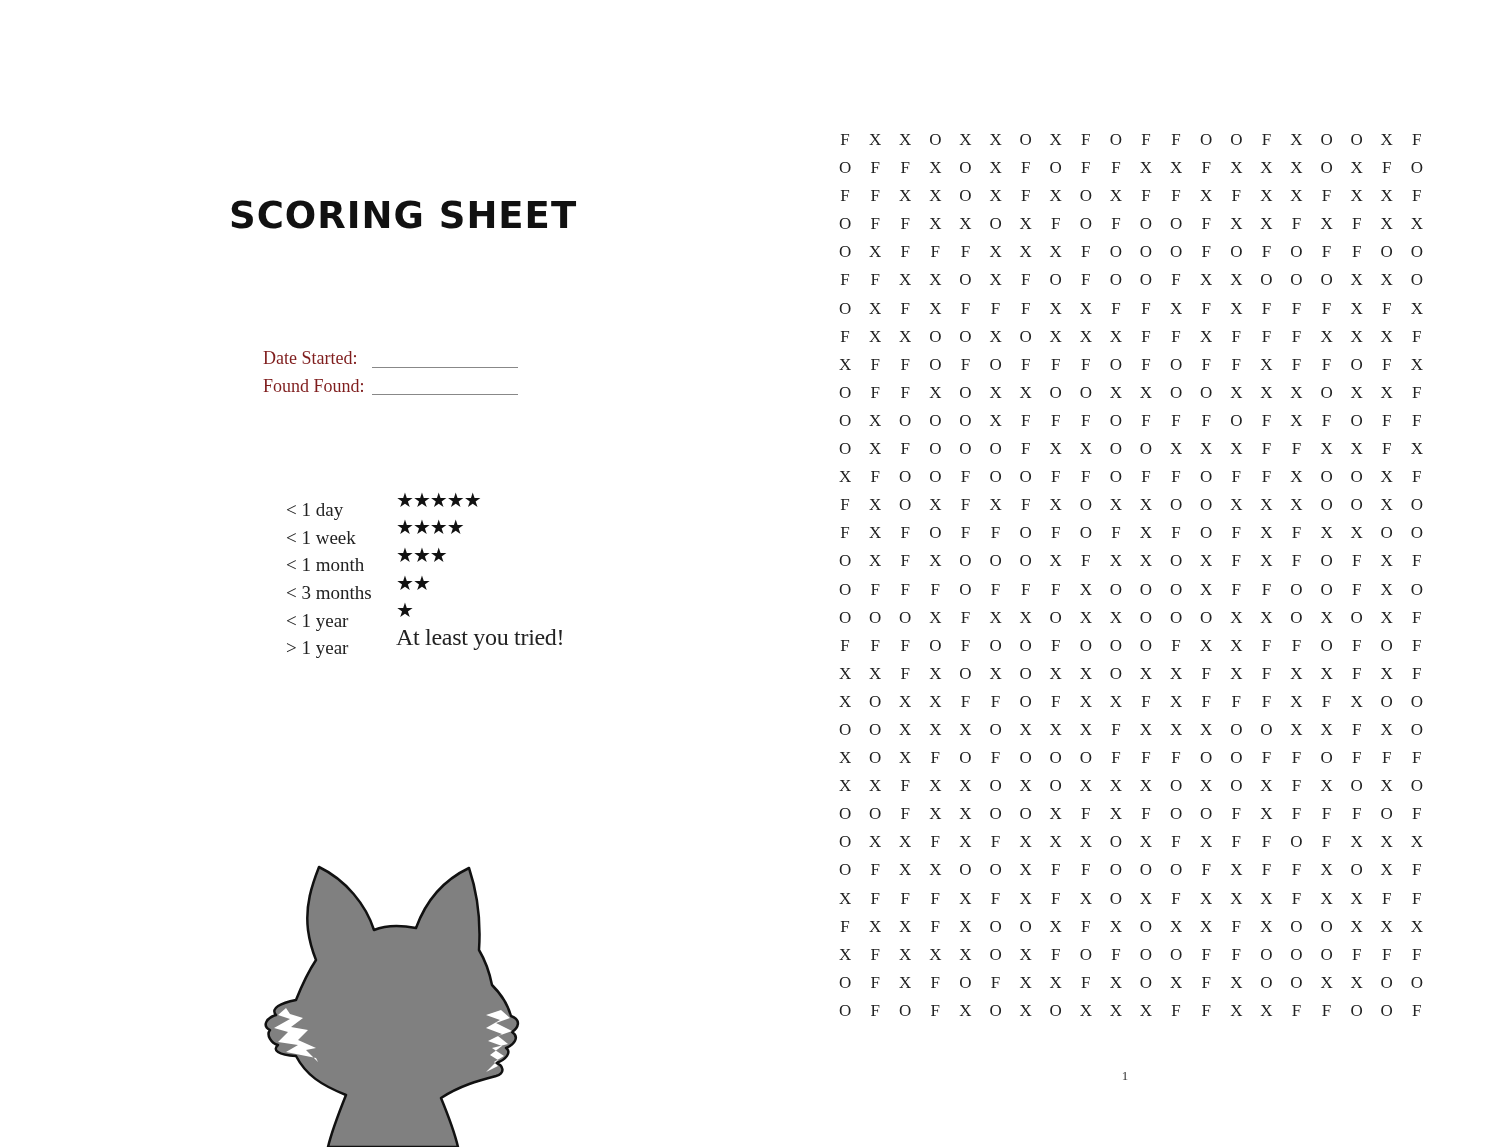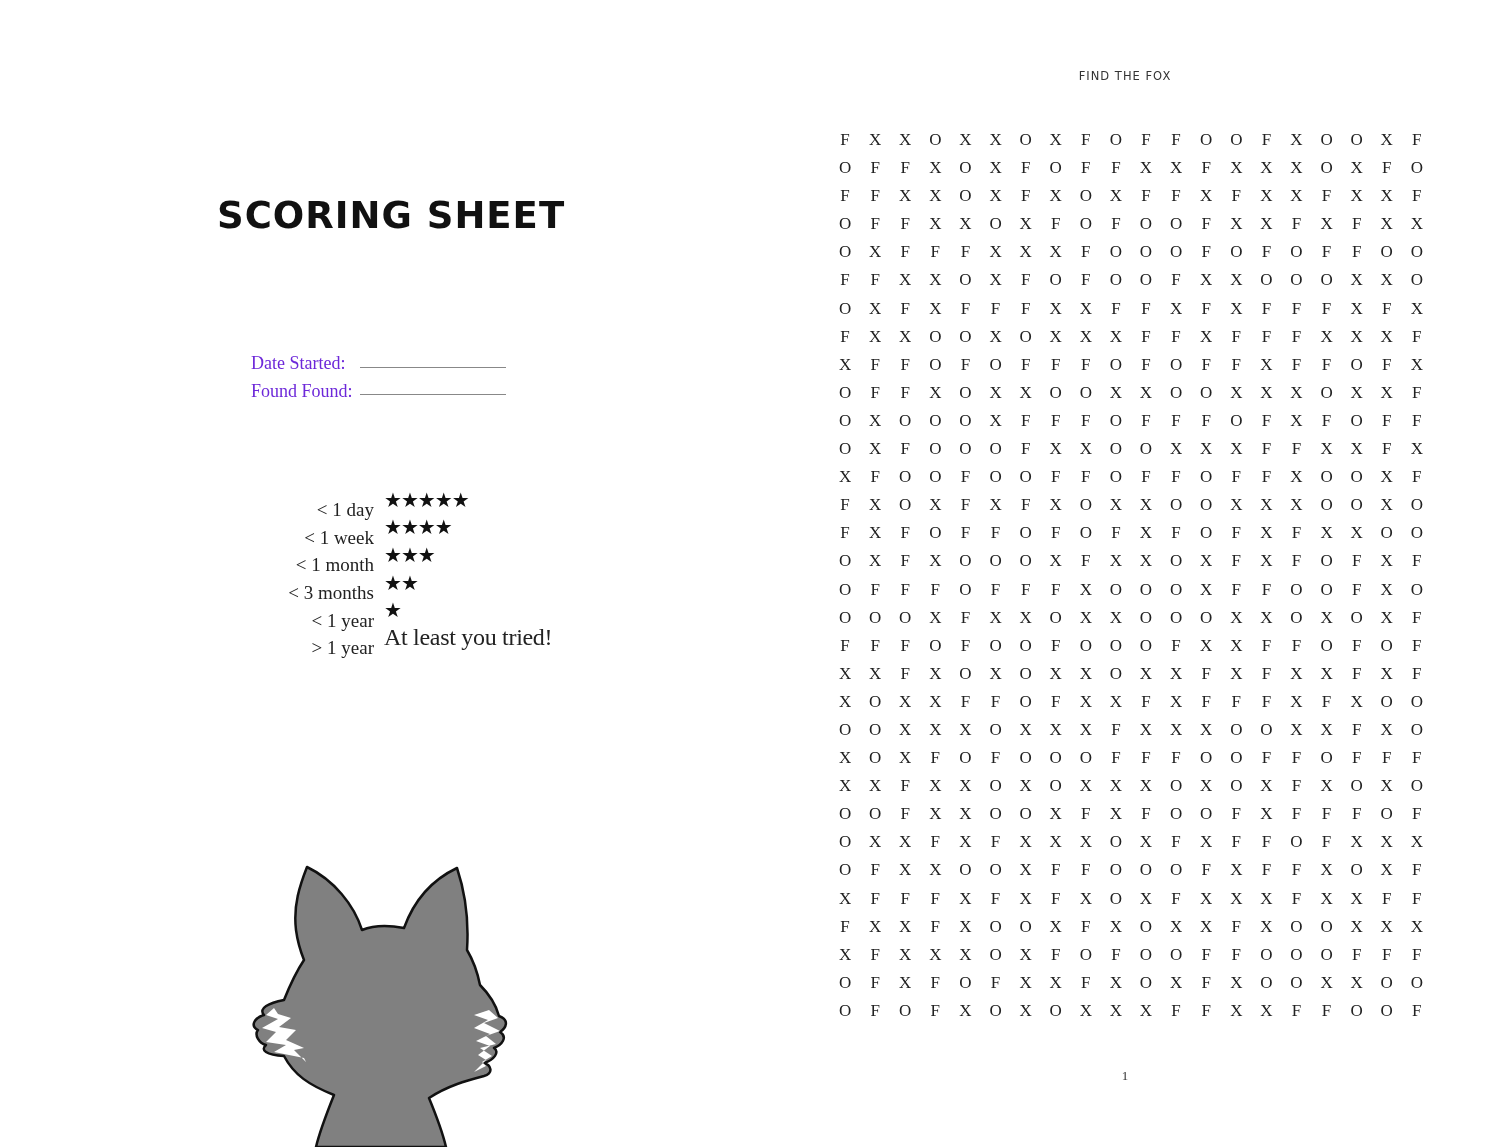--- a/index.html
+++ b/index.html
@@ -1,40 +1,40 @@
 <!DOCTYPE html>
 <html><head>
 <meta charset="utf-8">
 <style>
   html, body { margin: 0; padding: 0; background: #ffffff; }
   body { width: 1500px; height: 1147px; position: relative; overflow: hidden; color: #1a1a1a; }
   .page { position: absolute; top: 0; height: 1147px; }
-  .left-page { left: 4px; width: 750px; text-decoration: underline; }
+  .left-page { left: 16px; width: 750px; text-decoration: underline; }
   .right-page { left: 750px; width: 750px; }
 
   .title {
     position: absolute; left: 213px; top: 192px;
     font-family: "DejaVu Sans", sans-serif; font-weight: bold;
     font-size: 37px; letter-spacing: 1px; color: #111;
     margin: 0; line-height: 48px;
   }
   .date-row {
     position: absolute; left: 247px; height: 26px;
-    font-family: "Liberation Serif", serif; font-size: 18px; color: #6d28d9;
-    display: flex; align-items: flex-end;
+    font-family: "Liberation Serif", serif; font-size: 18px; color: #7f1d1d;
+    display: flex; align-items: flex-start;
   }
   .date-line {
     position: absolute; left: 356px; width: 146px; height: 1px; background: #888;
   }
   .scores {
     position: absolute; left: 270px; top: 486px;
     font-family: "Liberation Serif", serif; font-size: 19px; color: #222;
   }
   .score-row { height: 27.6px; display: flex; align-items: center; }
-  .score-time { width: 100px; text-align: right; padding-right: 10px; margin-top: 21px; }
+  .score-time { width: 100px; padding-right: 10px; margin-top: 21px; }
   .score-stars { font-size: 20px; letter-spacing: -1px; color: #111; }
   .score-text { font-size: 24px; letter-spacing: -0.3px; }
 
   .fox { position: absolute; left: 240px; top: 860px; }
 
   .running-head {
     position: absolute; top: 69px; left: 0; width: 750px; text-align: center;
     font-family: "DejaVu Sans", sans-serif; font-size: 11.5px; letter-spacing: 1px; color: #333;
   }
   .grid {
@@ -118,21 +118,20 @@
              C 385 925, 370 925, 358 930
              C 350 905, 330 880, 303 867 Z" fill="#808080" stroke="#111" stroke-width="2.5" stroke-linejoin="round"></path>
 
     <path d="M 270 1008 L 262 1015 L 274 1019 L 258 1028 L 272 1032 L 262 1042 L 282 1045 L 270 1052 L 300 1058 L 302 1062 L 290 1050 L 300 1048 L 282 1040 L 292 1030 L 275 1027 L 287 1018 L 274 1014 Z" fill="#ffffff"></path>
 
     <path d="M 485 1010 L 494 1018 L 480 1023 L 496 1031 L 482 1036 L 492 1044 L 476 1048 L 488 1056 L 478 1062 L 482 1066 L 470 1072 L 482 1060 L 474 1055 L 486 1046 L 472 1041 L 486 1034 L 470 1028 L 484 1020 L 470 1015 Z" fill="#ffffff"></path>
   </svg>
 </div>
 
 <div class="page right-page">
-  <div class="running-head">FIND THE FOX</div>
   <div class="grid" id="letter-grid">
       <span class="cell">F</span>
       <span class="cell">X</span>
       <span class="cell">X</span>
       <span class="cell">O</span>
       <span class="cell">X</span>
       <span class="cell">X</span>
       <span class="cell">O</span>
       <span class="cell">X</span>
       <span class="cell">F</span>

